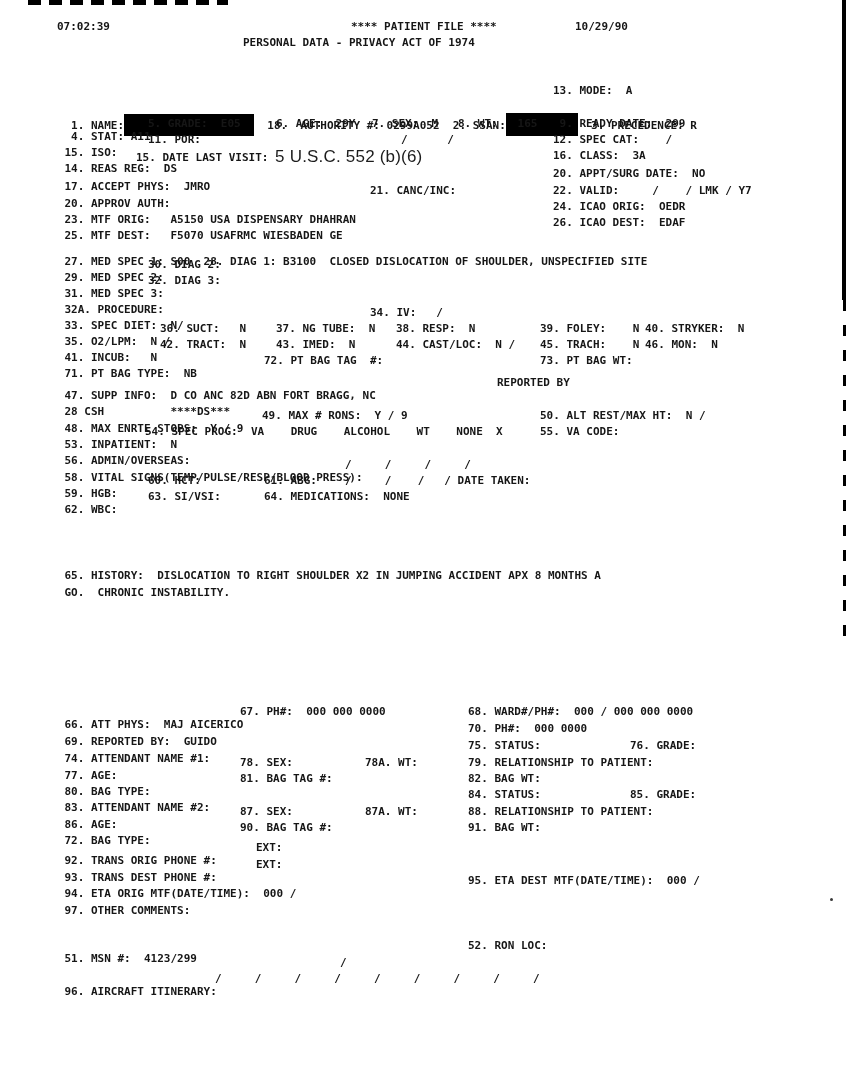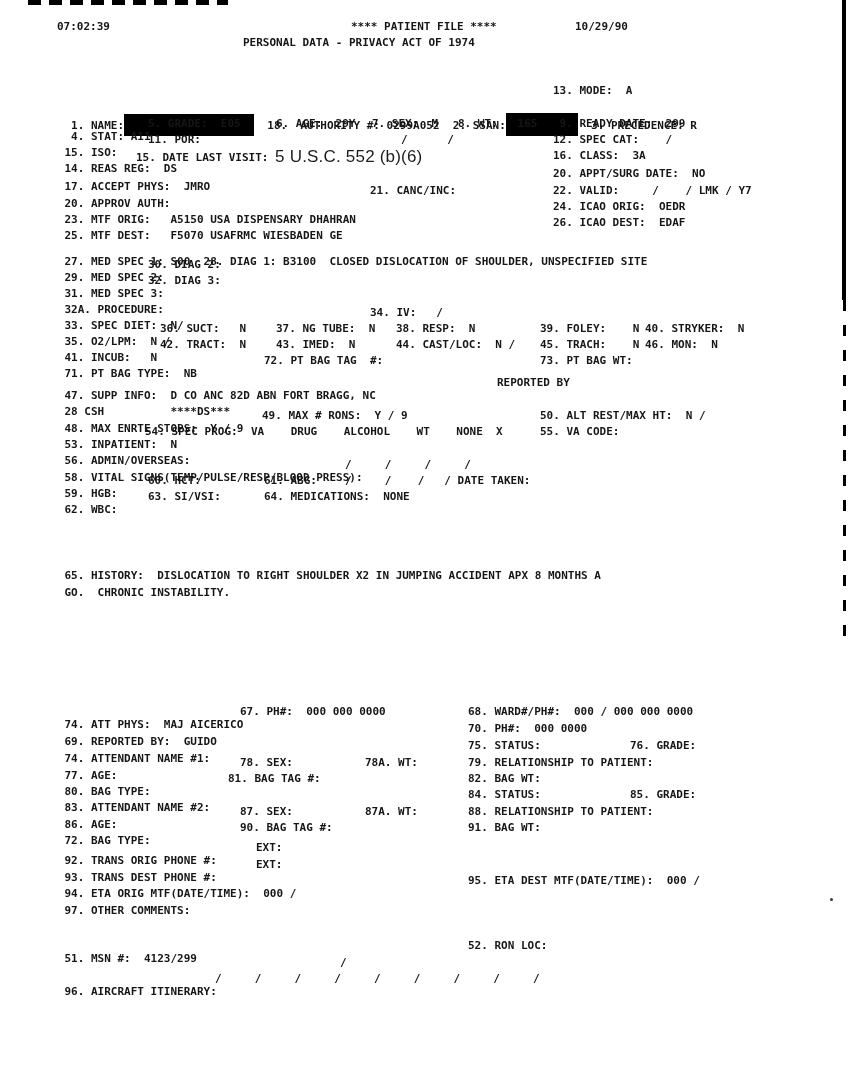--- a/index.html
+++ b/index.html
@@ -196,21 +196,21 @@
   </div>
 
   <div class="ln" style="top:556px">
     <span class="fl">65. HISTORY:  DISLOCATION TO RIGHT SHOULDER X2 IN JUMPING ACCIDENT APX 8 MONTHS A</span>
   </div>
   <div class="ln" style="top:573px">
     <span class="fl">GO.  CHRONIC INSTABILITY.</span>
   </div>
 
   <div class="ln" style="top:705px">
-    <span class="fl">74. ATT PHYS:  MAJ AICERICO</span>
+    <span class="fl">66. ATT PHYS:  MAJ AICERICO</span>
     <span class="sg" style="left:202px">67. PH#:  000 000 0000</span>
     <span class="sg" style="left:430px">68. WARD#/PH#:  000 / 000 000 0000</span>
   </div>
 
   <div class="ln" style="top:722px">
     <span class="fl">69. REPORTED BY:  GUIDO</span>
     <span class="sg" style="left:430px">70. PH#:  000 0000</span>
   </div>
 
   <div class="ln" style="top:739px">
@@ -221,21 +221,21 @@
 
   <div class="ln" style="top:756px">
     <span class="fl">77. AGE:</span>
     <span class="sg" style="left:202px">78. SEX:</span>
     <span class="sg" style="left:327px">78A. WT:</span>
     <span class="sg" style="left:430px">79. RELATIONSHIP TO PATIENT:</span>
   </div>
 
   <div class="ln" style="top:772px">
     <span class="fl">80. BAG TYPE:</span>
-    <span class="sg" style="left:190px">81. BAG TAG #:</span>
+    <span class="sg" style="left:202px">81. BAG TAG #:</span>
     <span class="sg" style="left:430px">82. BAG WT:</span>
   </div>
 
   <div class="ln" style="top:788px">
     <span class="fl">83. ATTENDANT NAME #2:</span>
     <span class="sg" style="left:430px">84. STATUS:</span>
     <span class="sg" style="left:592px">85. GRADE:</span>
   </div>
 
   <div class="ln" style="top:805px">

